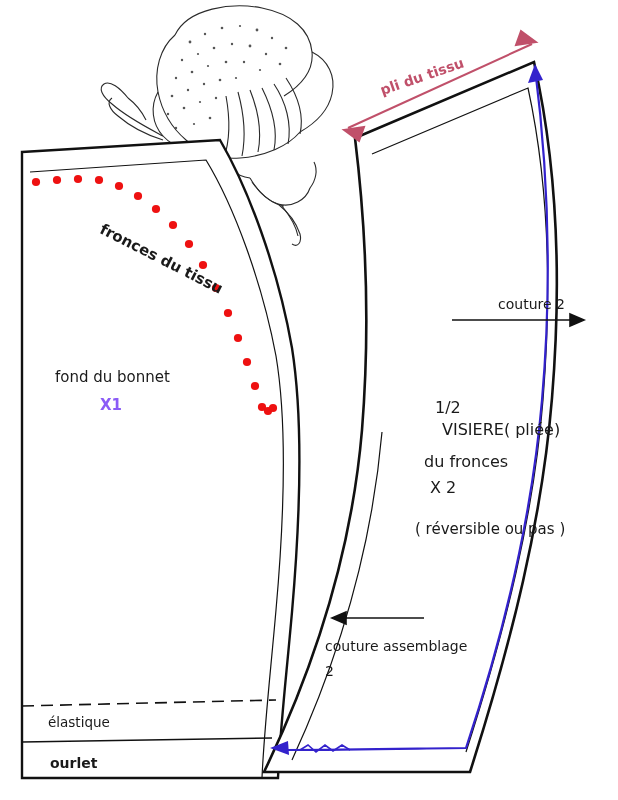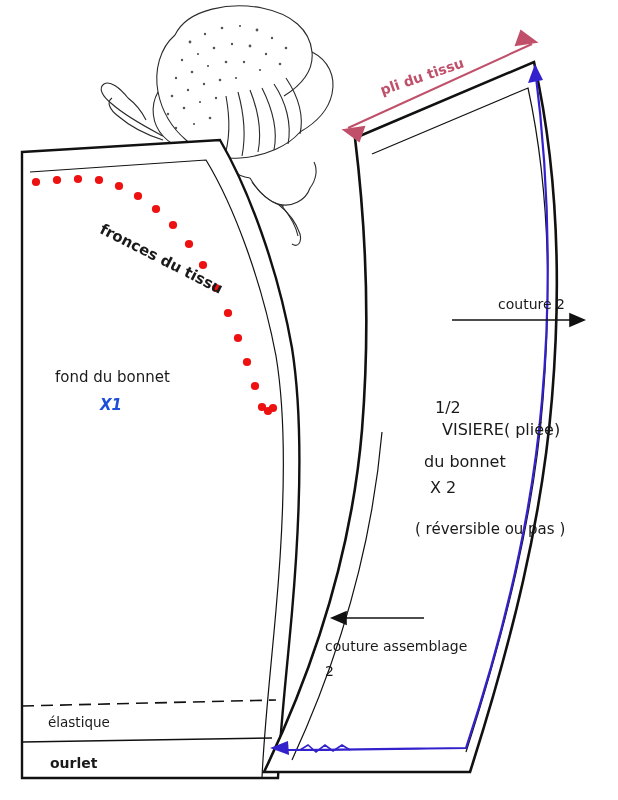--- a/index.html
+++ b/index.html
@@ -30,21 +30,21 @@
     height: 800px;
     overflow: visible;
   }
   .lbl {
     position: absolute;
     white-space: pre;
     color: #1a1a1a;
     font-family: "DejaVu Sans", sans-serif;
     line-height: 1.25;
   }
-  .lbl.red { color: #1d4ed8; font-style: italic; }
+  .lbl.red { color: #8b5cf6; }
   .lbl.pink { color: #c0506a; }
   .t-fond {
     left: 55px; top: 368px;
     font-size: 15px; font-weight: normal;
   }
   .t-x1 {
     left: 100px; top: 396px;
     font-size: 15px; font-weight: bold;
   }
   .t-fronces {
@@ -245,19 +245,19 @@
   <div class="lbl t-fronces">fronces du tissu</div>
   <div class="lbl t-fond">fond du bonnet</div>
   <div class="lbl red t-x1">X1</div>
   <div class="lbl t-elastique">élastique</div>
   <div class="lbl t-ourlet">ourlet</div>
 
   <div class="lbl pink t-pli">pli du tissu</div>
   <div class="lbl t-couture1">couture 2</div>
   <div class="lbl t-half">1/2</div>
   <div class="lbl t-visiere">VISIERE( pliée)</div>
-  <div class="lbl t-dubonnet">du bonnet</div>
+  <div class="lbl t-dubonnet">du fronces</div>
   <div class="lbl t-x2">X 2</div>
   <div class="lbl t-rev">( réversible ou pas )</div>
   <div class="lbl t-assemblage">couture assemblage</div>
   <div class="lbl t-assemblage2">2</div>
 
 </div>
 
 </body></html>

